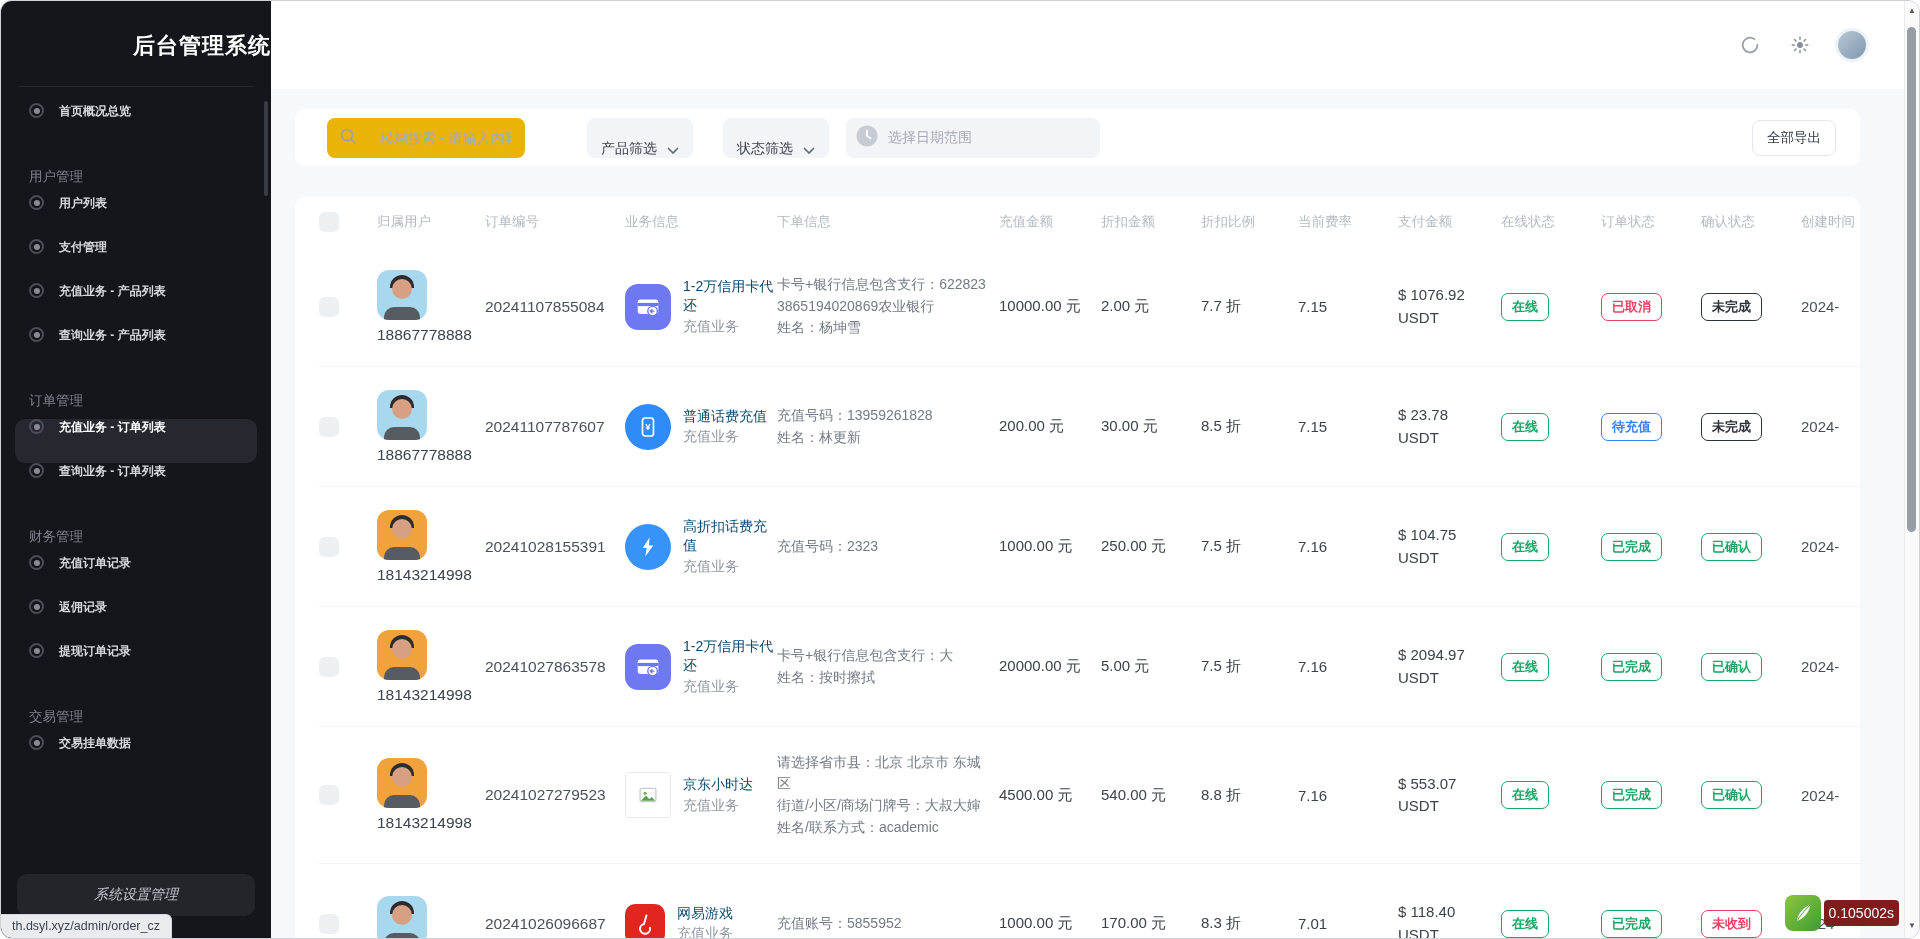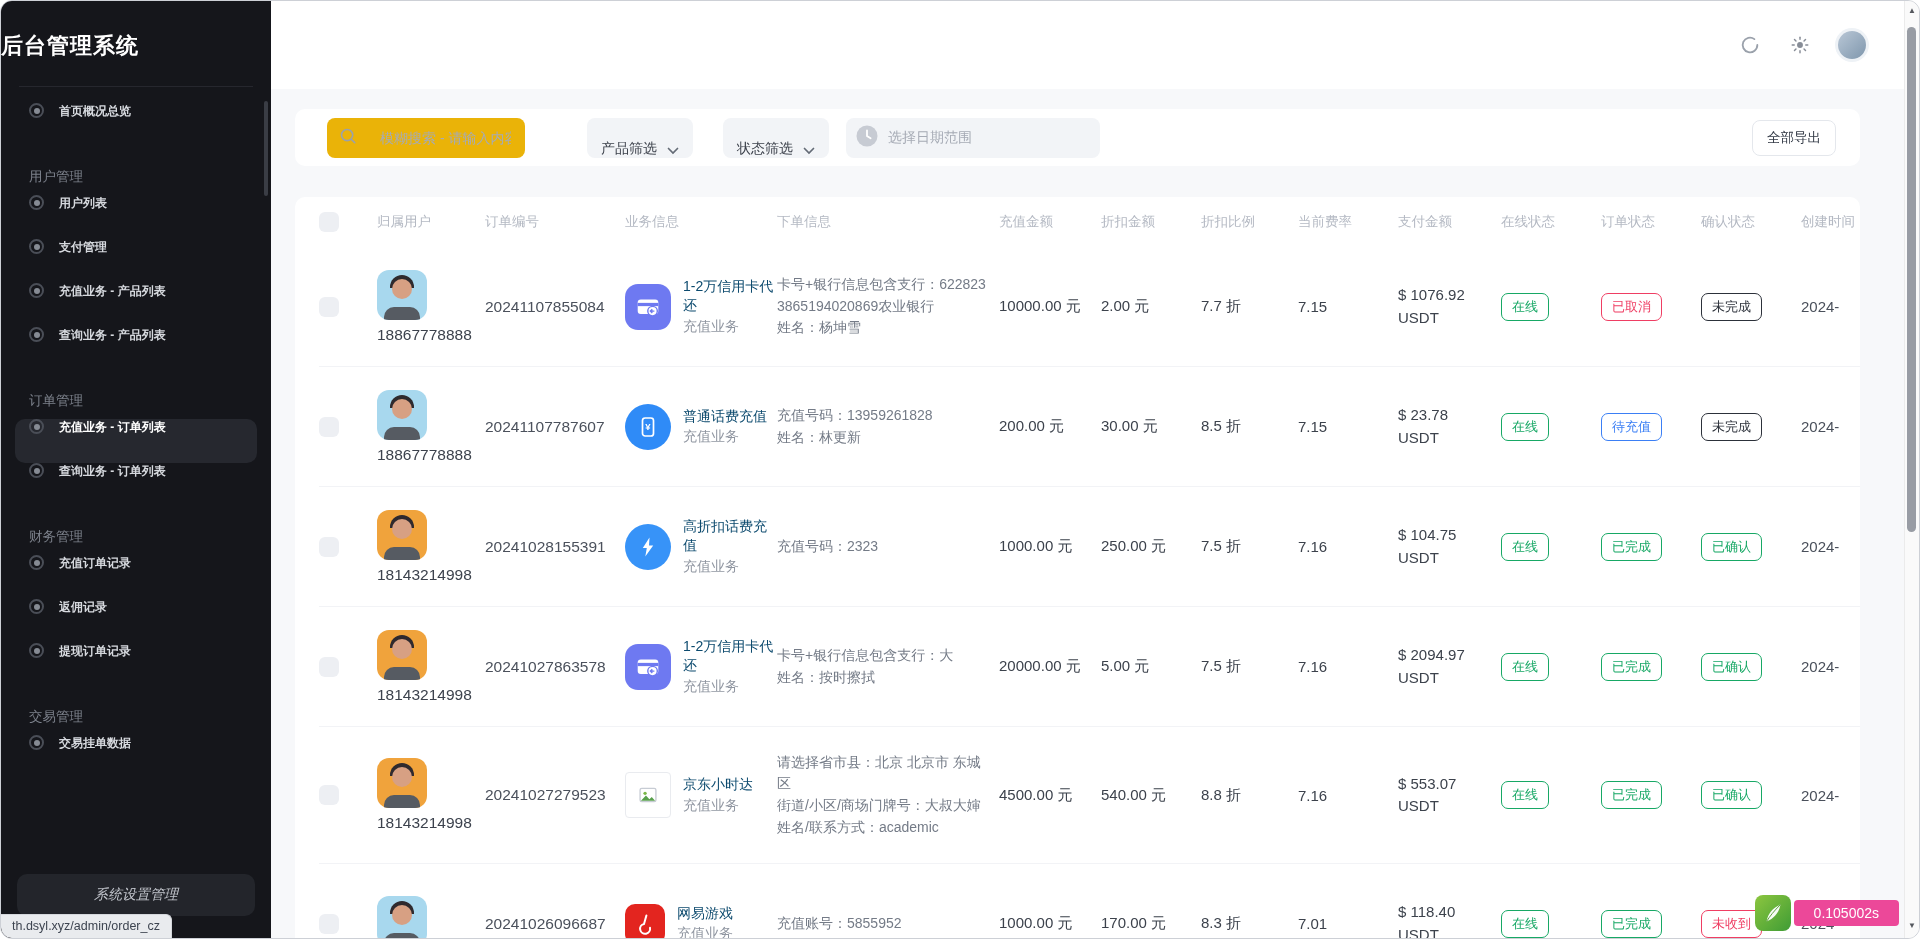--- a/index.html
+++ b/index.html
@@ -1,21 +1,21 @@
 <!DOCTYPE html>
 <html><head>
 <meta charset="utf-8">
 <style>
   html,body{margin:0;padding:0;width:1920px;height:939px;overflow:hidden;background:#fff;
     font-family:"Liberation Sans","DejaVu Sans",sans-serif;}
   .window{position:relative;width:1920px;height:939px;box-sizing:border-box;border:1px solid #cdd0d6;
     border-radius:12px;overflow:hidden;background:#f7f8fa;display:flex;}
   
   .sidebar{position:relative;width:270px;min-width:270px;background:#15161b;height:100%;}
-  .sb-title{color:#fff;font-size:22px;font-weight:bold;text-align:left;padding-top:30px;letter-spacing:1px;}
+  .sb-title{color:#fff;font-size:22px;font-weight:bold;text-align:right;padding-top:30px;letter-spacing:1px;}
   .sb-divider{height:1px;background:#26272e;margin:25px 18px 0;}
   .sb-menu{padding:16px 14px 0;}
   .sb-group-label{color:#7c818b;font-size:13.5px;padding:21px 14px 9px;}
   .sb-item{display:flex;gap:15px;height:44px;padding:0 14px;border-radius:10px;
     color:#d6d9de;font-size:12px;font-weight:600;cursor:pointer;box-sizing:border-box;}
   .sb-item.active{background:#26282f;color:#fff;}
   .sb-bullet{width:15px;height:15px;border-radius:50%;border:2px solid #4a4e57;box-sizing:border-box;position:relative;flex:none;}
   .sb-bullet::after{content:"";position:absolute;inset:2.5px;border-radius:50%;background:#868b94;}
   .sb-footer{position:absolute;left:16px;right:16px;bottom:22px;height:42px;background:#23252b;border:none;
     border-radius:10px;color:#c3c6cd;font-size:14px;font-family:inherit;cursor:pointer;font-style:italic;}
@@ -64,34 +64,34 @@
   .shape-circle{border-radius:50%;}
   .shape-rsq{border-radius:13px;}
   .shape-sq{border-radius:4px;border:1px solid #e9ebef;}
   .shape-rsq-sm{width:40px;height:40px;border-radius:10px;}
   .biz-name{font-size:14px;font-weight:400;color:#0c4a6e;line-height:1.35;max-width:92px;}
   .biz-cat{font-size:14px;color:#9096a1;margin-top:3px;}
   .c-info{font-size:14px;color:#747b87;line-height:1.55;word-break:break-all;padding-right:12px;}
   .c-amount span{display:inline-block;max-width:82px;font-size:15px;color:#3c424c;line-height:1.5;}
   .c-plain{font-size:15px;color:#3c424c;}
   .c-pay div{font-size:15px;color:#3c424c;line-height:1.5;}
-  .badge{display:inline-block;padding:4px 10px;border-radius:7px;font-size:13px;font-weight:400;border:1px solid;background:#fff;}
+  .badge{display:inline-block;padding:4px 10px;border-radius:7px;font-size:13px;font-weight:700;border:1px solid;background:#fff;}
   .created{font-size:15px;color:#4a505b;white-space:nowrap;}
   
   .vscroll{position:relative;width:15px;min-width:15px;background:#fafafa;border-left:1px solid #ebebeb;box-sizing:border-box;}
   .vs-up,.vs-down{position:absolute;left:50%;transform:translateX(-50%);font-size:8px;color:#55585e;cursor:pointer;}
   .vs-up{top:5px;} .vs-down{bottom:8px;}
   .vs-thumb{position:absolute;top:26px;left:2px;width:9px;height:505px;background:#989ca4;border-radius:5px;cursor:pointer;}
   
   .url-tooltip{position:absolute;left:0;bottom:0;background:#e9ebee;border:1px solid #d4d7dc;border-left:none;border-bottom:none;
     border-radius:0 6px 0 10px;padding:4px 11px 5px;font-size:12.5px;color:#3d4450;z-index:6;}
   .loadtime{position:absolute;right:20px;bottom:7px;display:flex;align-items:center;gap:3px;z-index:6;}
   .lt-icon{width:36px;height:36px;border-radius:8px;background:linear-gradient(135deg,#8cc63f,#3f9c35);
     display:flex;align-items:center;justify-content:center;}
-  .lt-label{background:#ec4899;color:#fff;font-size:14px;padding:5px 20px;border-radius:4px;}
+  .lt-label{background:#7f1d1d;color:#fff;font-size:14px;padding:5px 5px;border-radius:4px;}
 </style>
 </head>
 <body>
 
 <div class="window">
 
   <aside class="sidebar">
     <div class="sb-title">后台管理系统</div>
     <div class="sb-divider"></div>
     <nav class="sb-menu" id="sb-menu">

